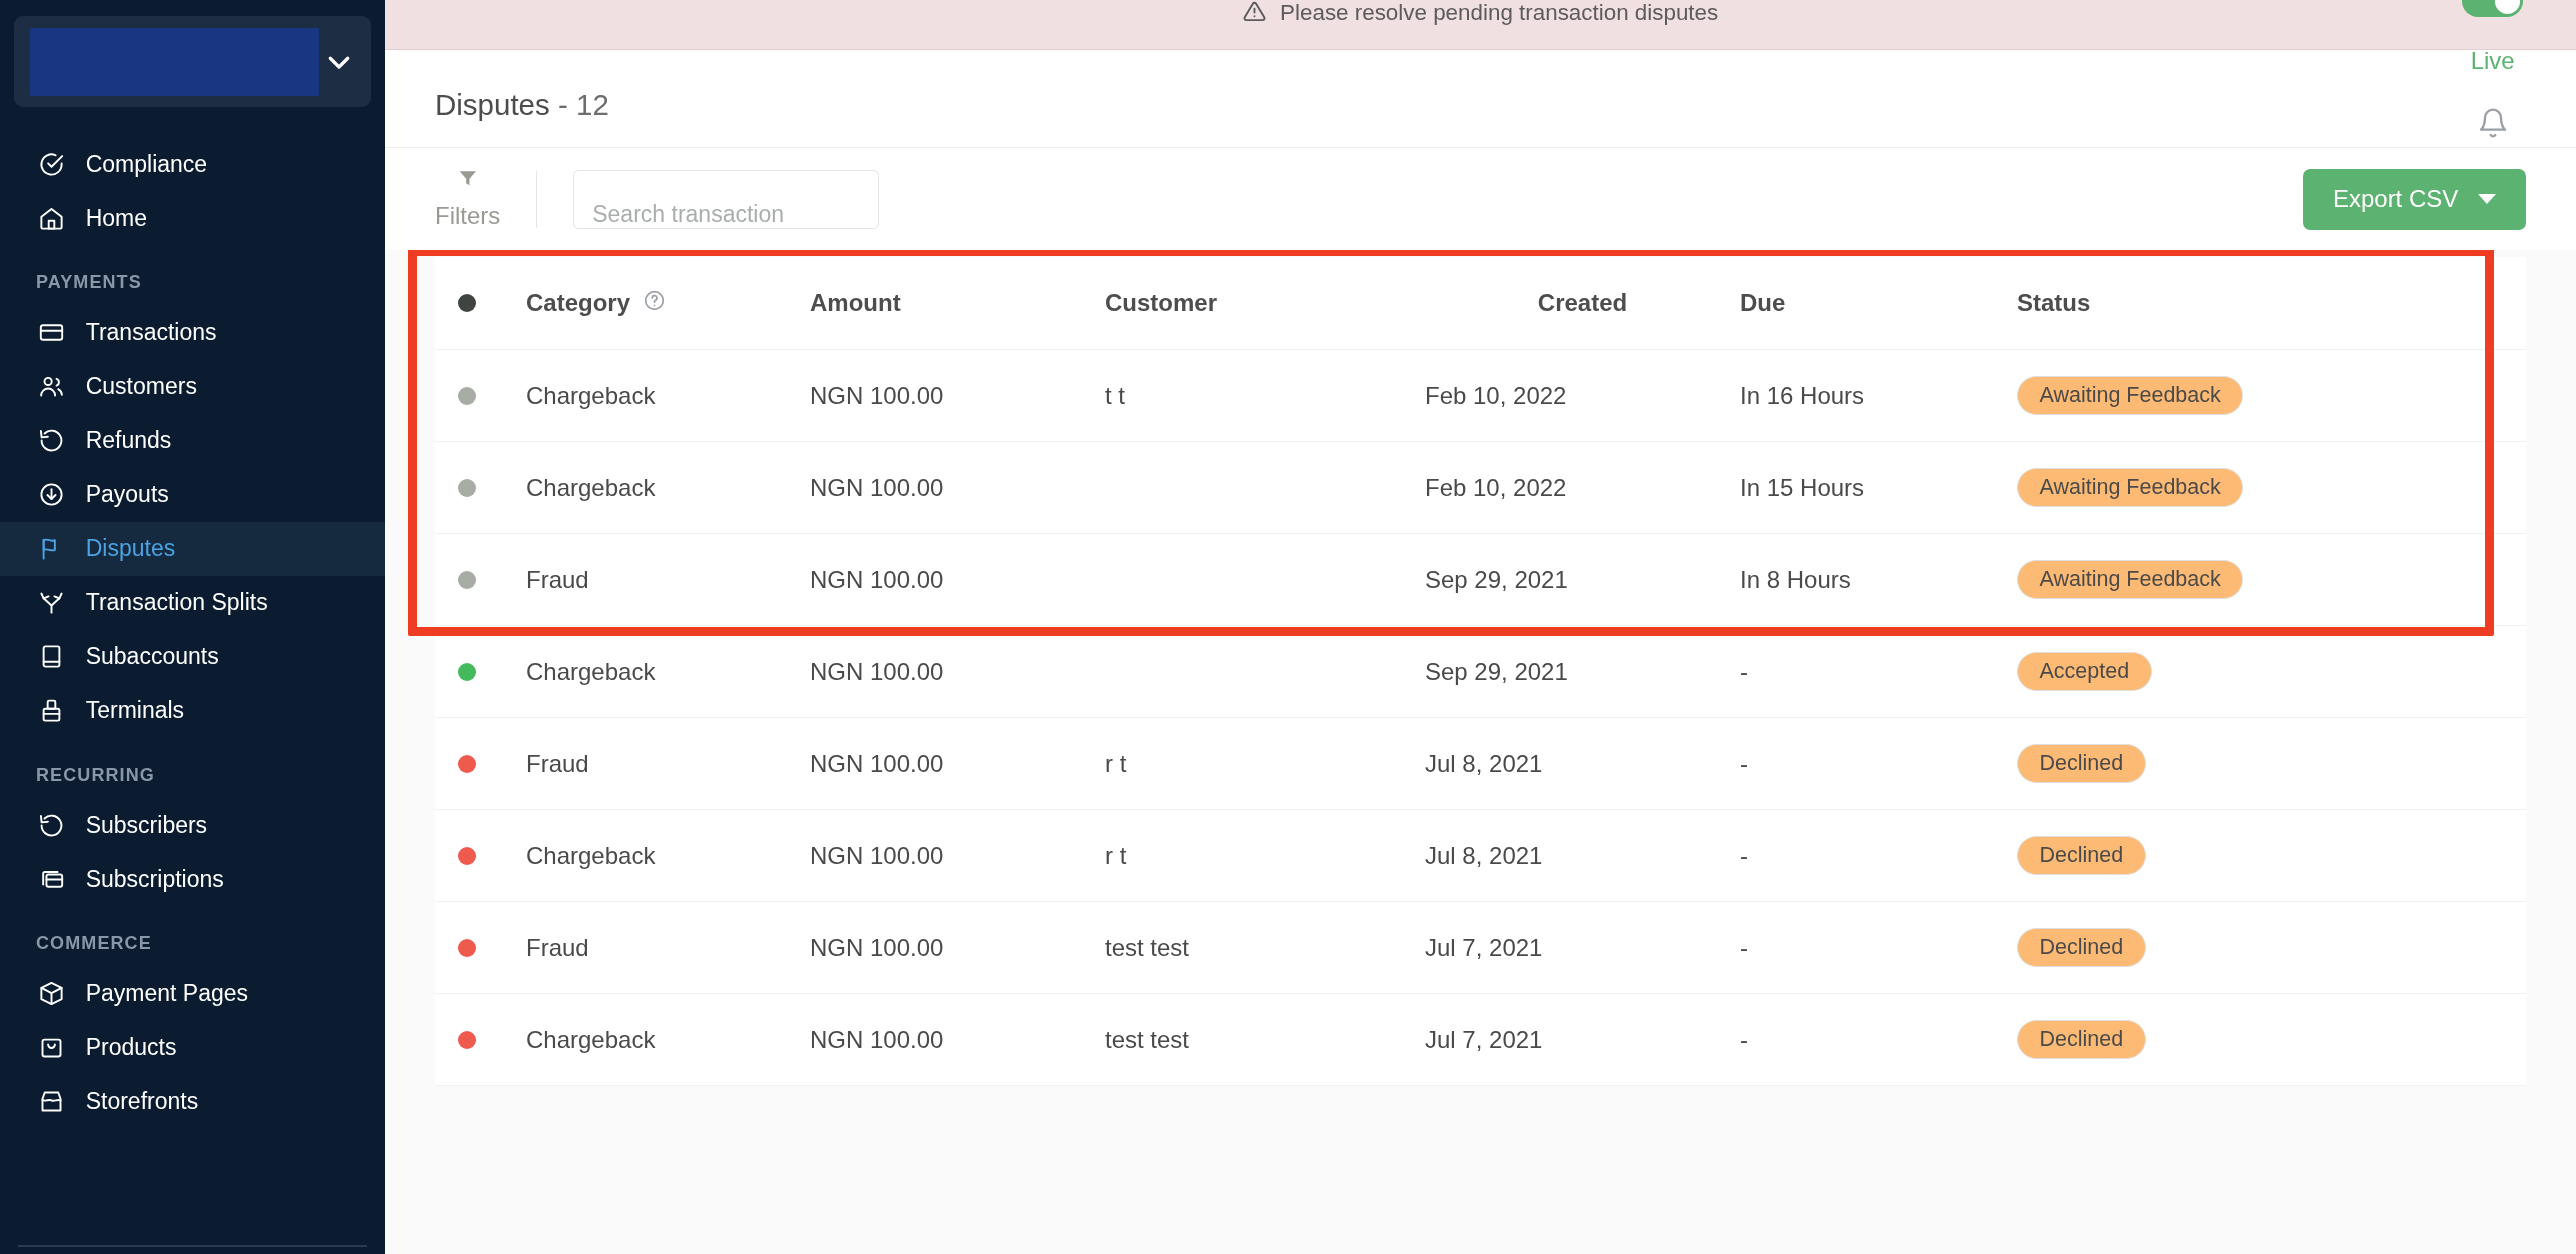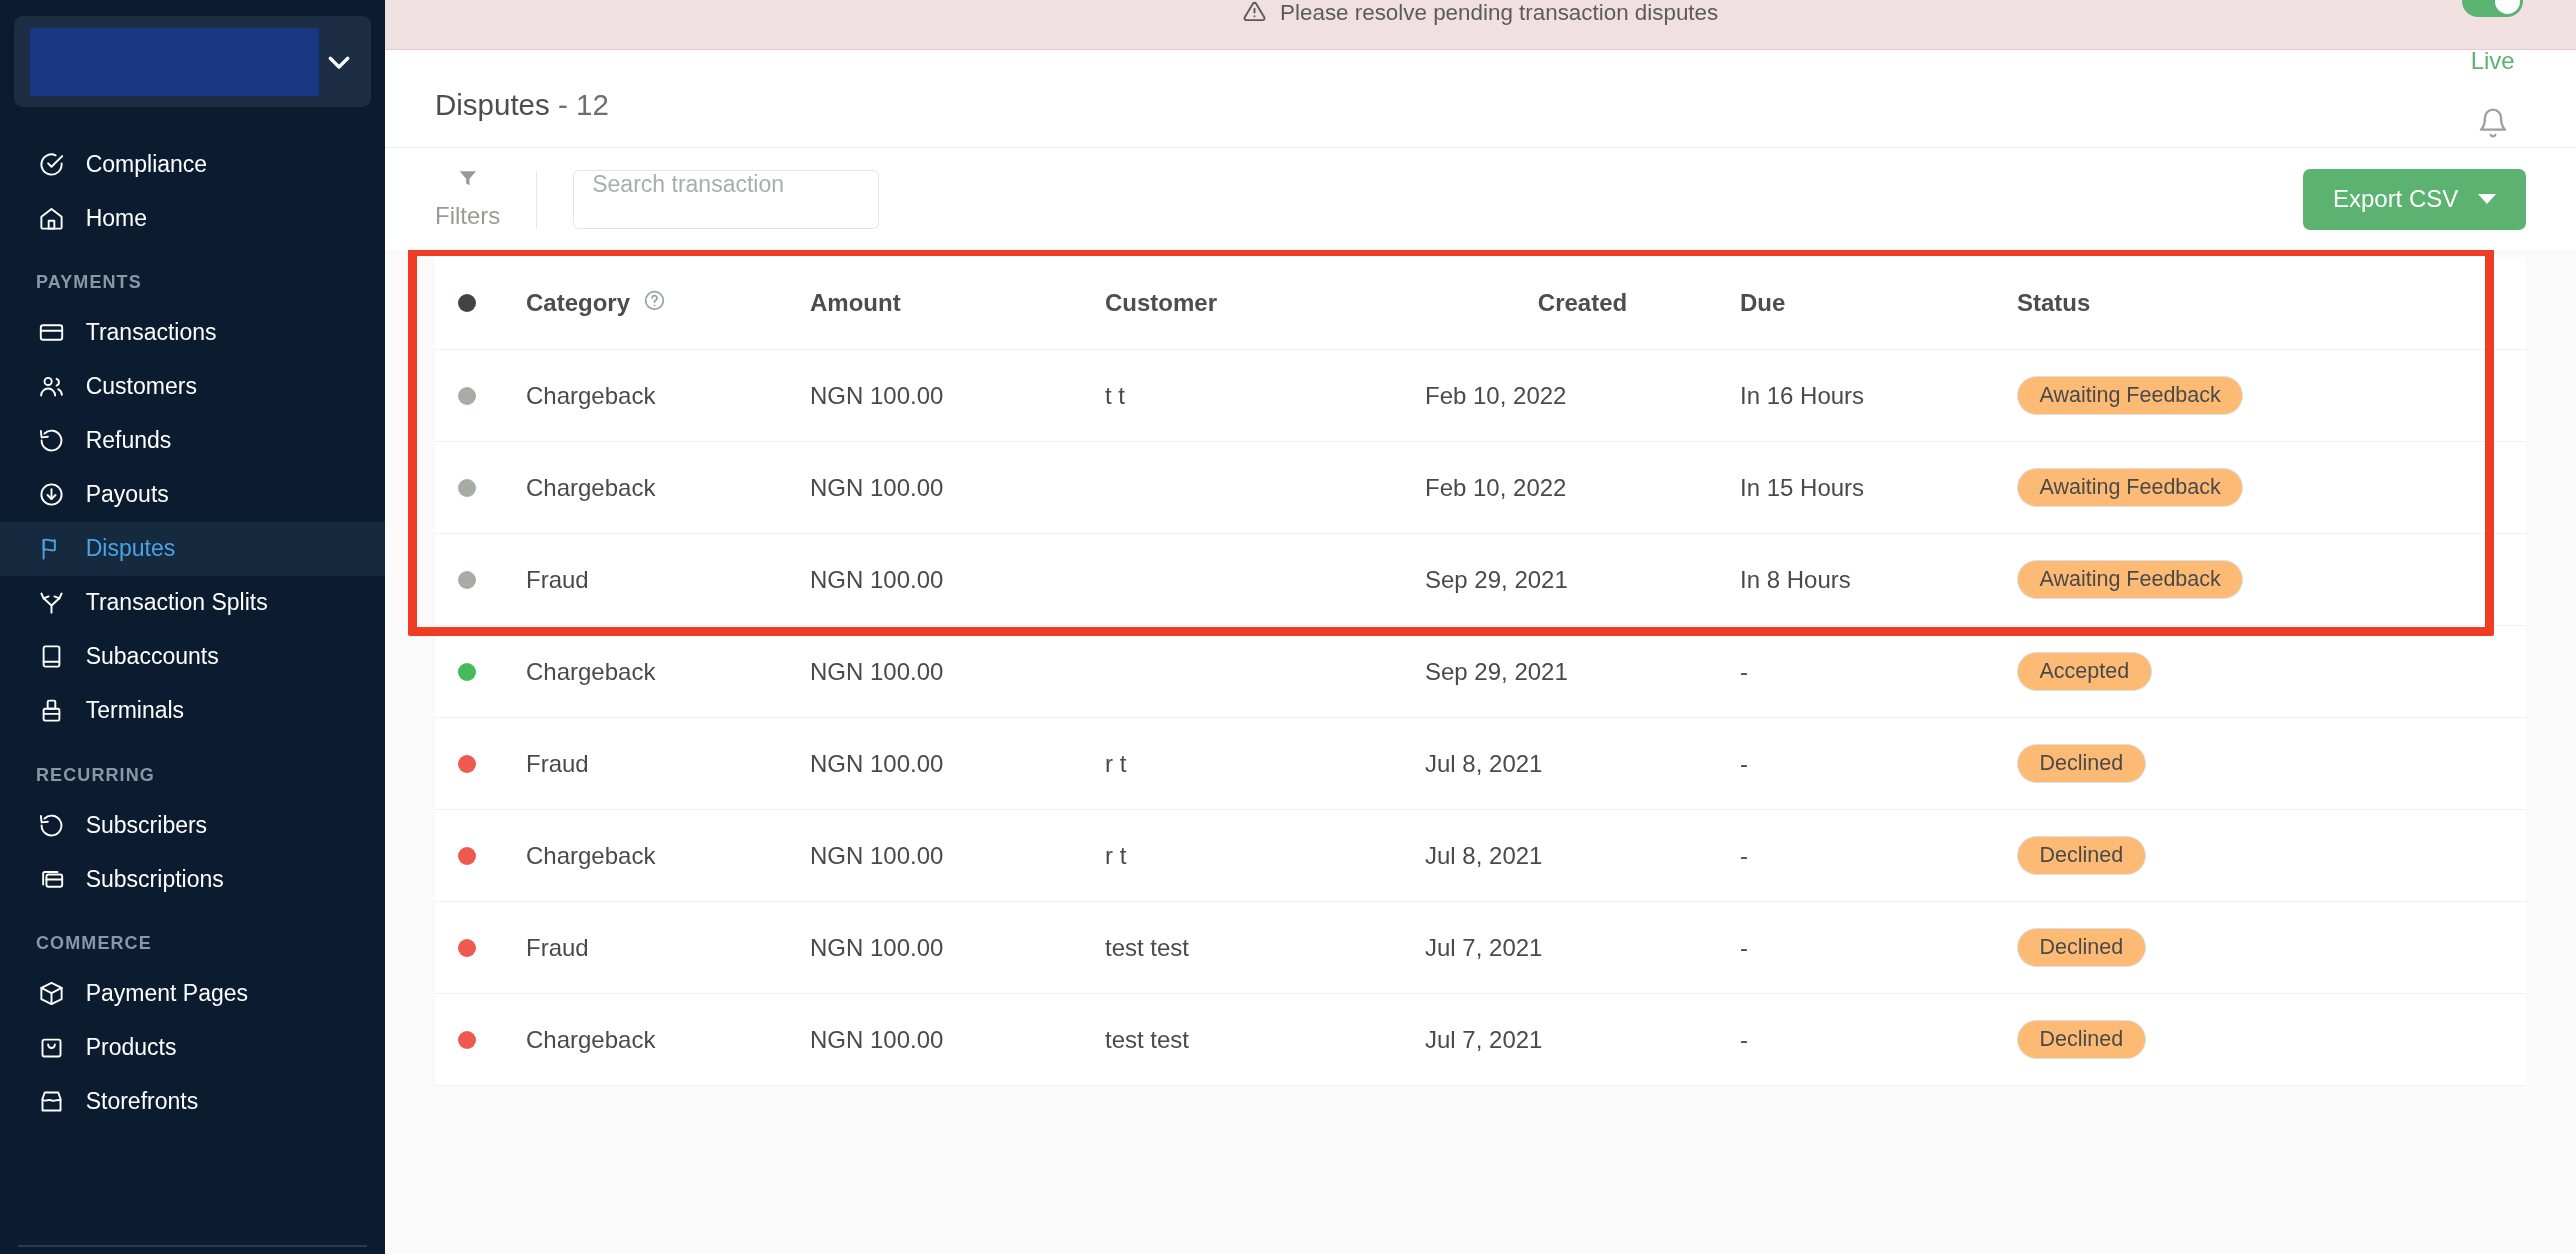--- a/index.html
+++ b/index.html
@@ -135,21 +135,21 @@
     padding-right: 36px;
     flex-direction: column;
   }
   .funnel { width: 19.7px; height: 19.7px; }
   .tb-sep { width: 0.9px; height: 57px; background: #e4e7e7; }
   .search-box {
     margin-left: 36px;
     width: 306px; height: 59px;
     border: 0.9px solid #e1e6e4;
     border-radius: 5.4px;
-    display: flex; align-items: flex-start;
+    display: flex; align-items: flex-end;
     padding: 0 18px;
     background: #ffffff;
   }
   .search-box input {
     border: none; outline: none; width: 100%;
     font-size: 23px; color: #3c3c3c;
     font-family: "Liberation Sans", sans-serif;
     background: transparent;
   }
   .search-box input::placeholder { color: #a9aeac; }

